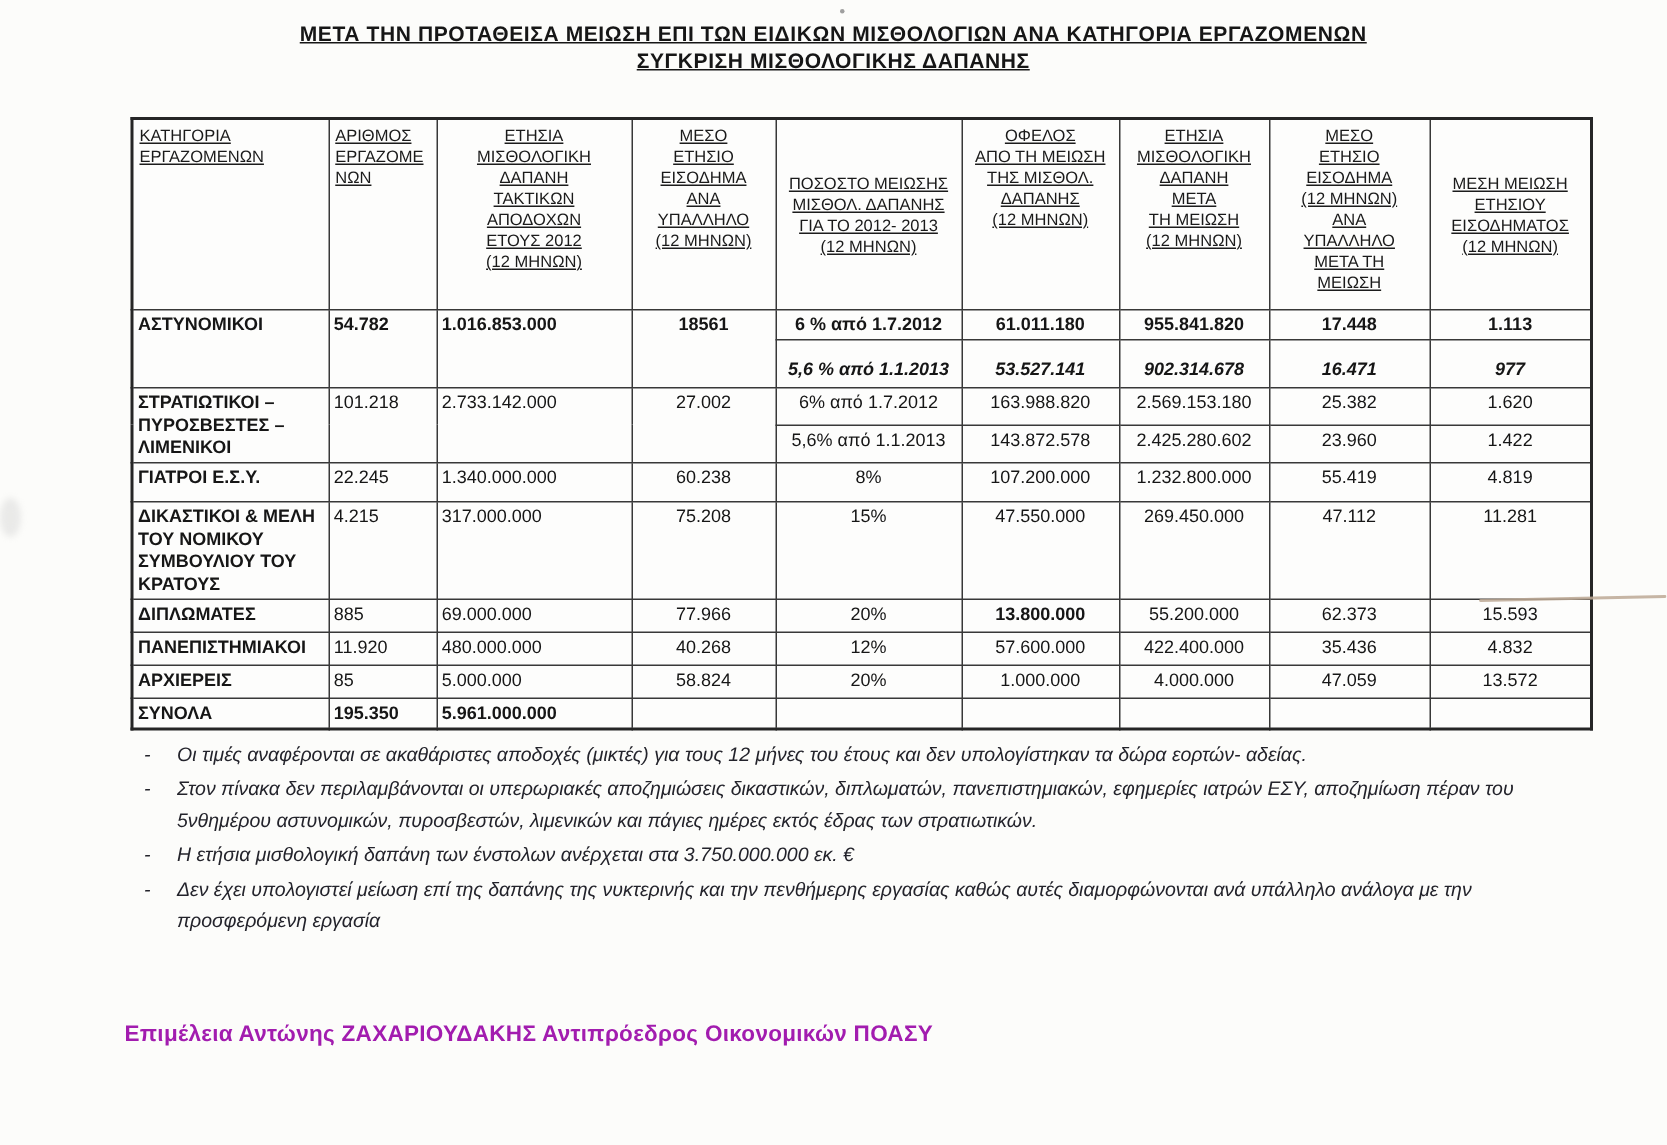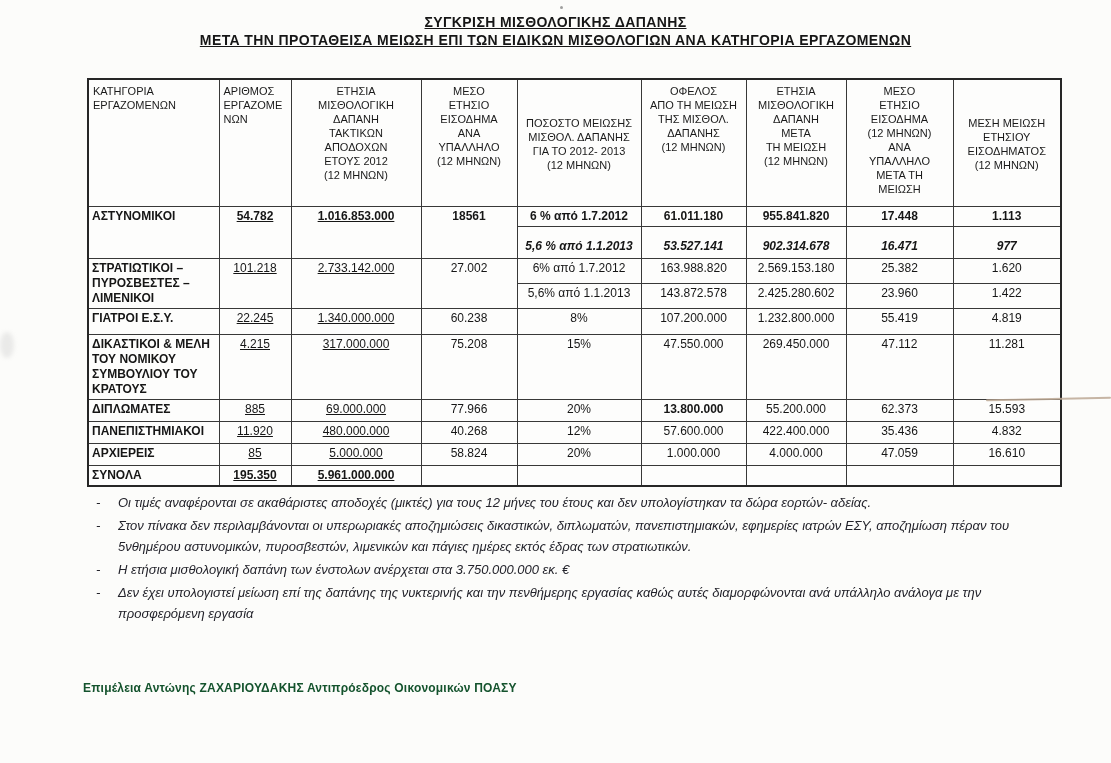--- a/index.html
+++ b/index.html
@@ -37,24 +37,24 @@
   }
   table.salary th.th-left{text-align:left;padding-left:4px;}
   table.salary th.th-mid{vertical-align:middle;}
   table.salary th.th-break{word-break:break-all;}
   table.salary td{
     font-size:12px;line-height:15px;
     vertical-align:top;padding:2px 3px;
     white-space:pre-line;color:#161616;
   }
   td.cat{text-align:left;font-weight:bold;padding-left:4px;}
-  td.left{text-align:center;padding-left:5px;text-decoration:underline;}
+  td.left{text-align:left;padding-left:5px;}
   td.ctr{text-align:center;margin-left:46px;}
   .b{font-weight:bold;}
-  tr.h-head{height:127px;}
+  tr.h-head{height:127px;text-decoration:underline;}
   tr.h-s1{height:18px;}
   tr.h-s2{height:32px;}
   tr.h-s2 td{vertical-align:bottom;padding-bottom:4px;font-style:italic;}
   tr.h-strat{height:22px;}
   tr.h-giatr{height:26px;}
   tr.h-dik{height:64px;}
   tr.h-22{height:22px;}
   tr.h-syn{height:16px;}
 
   
@@ -62,21 +62,21 @@
     position:absolute;top:492px;left:93px;width:972px;
     font-size:13px;font-style:italic;line-height:21px;color:#23232b;
   }
   .fn{display:flex;margin-bottom:2px;}
   .fn-dash{width:22px;flex:0 0 22px;text-align:left;padding-left:3px;}
   .fn-text{flex:1;}
 
   
   .credit{
     position:absolute;top:681px;left:83px;
-    font-size:12px;font-weight:bold;letter-spacing:.2px;color:#14532d;
+    font-size:15px;font-weight:bold;letter-spacing:.2px;color:#a21caf;
   }
 
   
   .pen-stroke{
     position:absolute;top:398px;left:986px;width:125px;height:2px;
     background:#bca894;opacity:.85;border-radius:2px;
     transform:rotate(-1.2deg);
   }
   .scan-speck{
     position:absolute;top:6px;left:560px;width:3px;height:3px;
@@ -89,22 +89,22 @@
 </style>
 </head>
 <body>
 
 <div class="page">
 
   <div class="scan-speck"></div>
   <div class="scan-smudge"></div>
 
   <div class="title-block">
+    <div class="title-line">ΜΕΤΑ ΤΗΝ ΠΡΟΤΑΘΕΙΣΑ ΜΕΙΩΣΗ ΕΠΙ ΤΩΝ ΕΙΔΙΚΩΝ ΜΙΣΘΟΛΟΓΙΩΝ ΑΝΑ ΚΑΤΗΓΟΡΙΑ ΕΡΓΑΖΟΜΕΝΩΝ</div>
     <div class="title-line">ΣΥΓΚΡΙΣΗ ΜΙΣΘΟΛΟΓΙΚΗΣ ΔΑΠΑΝΗΣ</div>
-    <div class="title-line">ΜΕΤΑ ΤΗΝ ΠΡΟΤΑΘΕΙΣΑ ΜΕΙΩΣΗ ΕΠΙ ΤΩΝ ΕΙΔΙΚΩΝ ΜΙΣΘΟΛΟΓΙΩΝ ΑΝΑ ΚΑΤΗΓΟΡΙΑ ΕΡΓΑΖΟΜΕΝΩΝ</div>
   </div>
 
   <table class="salary">
     <colgroup>
       <col style="width:131px">
         <col style="width:72px">
         <col style="width:130px">
       <col style="width:96px">
         <col style="width:124px">
         <col style="width:105px">
@@ -256,21 +256,21 @@
 
       <tr class="h-22">
         <td class="cat">ΑΡΧΙΕΡΕΙΣ</td>
         <td class="left">85</td>
         <td class="left">5.000.000</td>
         <td class="ctr">58.824</td>
         <td class="ctr">20%</td>
         <td class="ctr">1.000.000</td>
         <td class="ctr">4.000.000</td>
         <td class="ctr">47.059</td>
-        <td class="ctr">16.610</td>
+        <td class="ctr">13.572</td>
       </tr>
 
       <tr class="h-syn">
         <td class="cat">ΣΥΝΟΛΑ</td>
         <td class="left b">195.350</td>
         <td class="left b">5.961.000.000</td>
         <td class="ctr"></td>
         <td class="ctr"></td>
         <td class="ctr"></td>
         <td class="ctr"></td>

